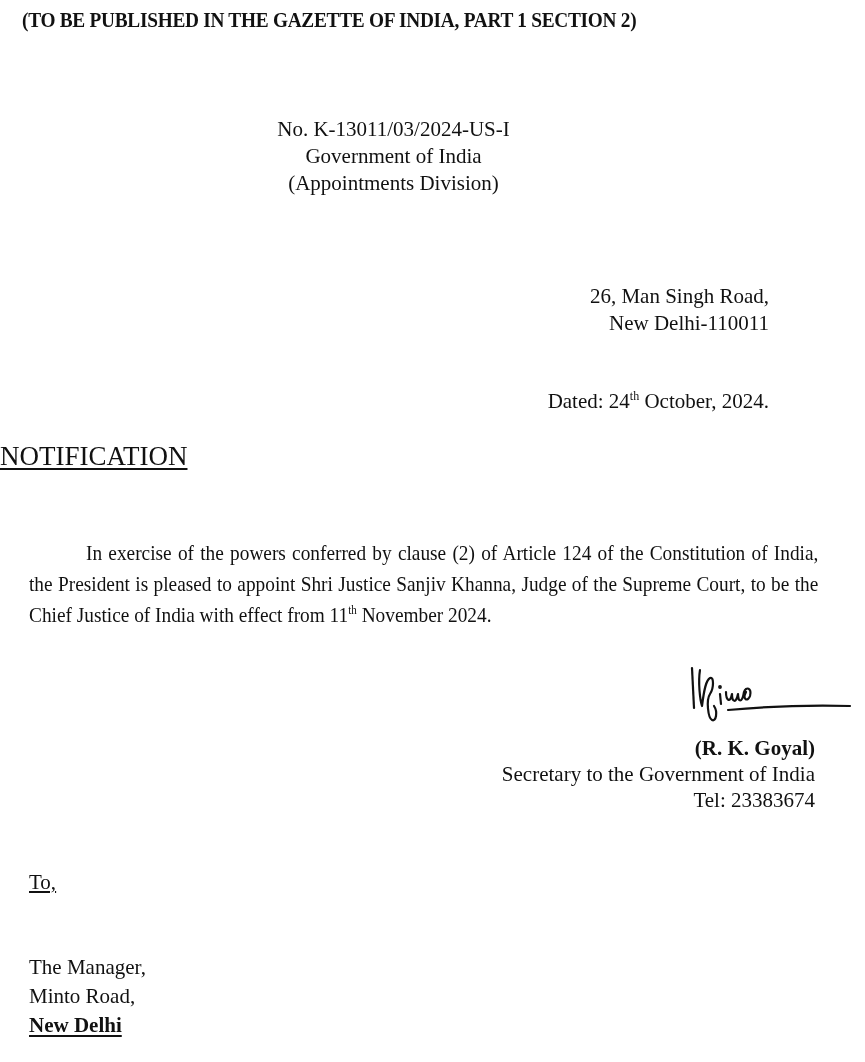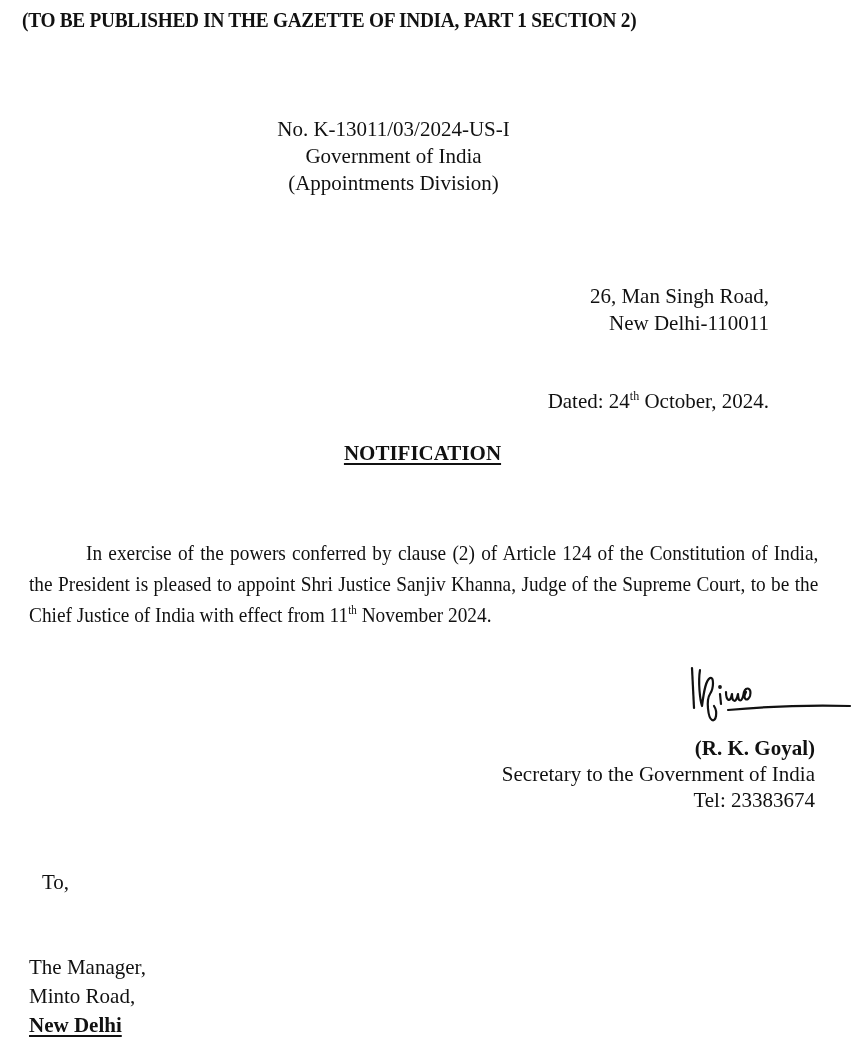--- a/index.html
+++ b/index.html
@@ -16,34 +16,34 @@
   .header-block {
     left: 216px; top: 116px; width: 355px; text-align: center;
     font-size: 21px; line-height: 27px;
   }
   .address {
     right: 96px; top: 283px; text-align: right; font-size: 21px; line-height: 27px;
   }
   .dated { right: 96px; top: 389px; font-size: 21px; white-space: nowrap; }
   sup { font-size: 12px; vertical-align: super; line-height: 0; }
   .notif {
-    left: 0; width: 845px; top: 441px; text-align: center; font-weight: bold;
-    font-size: 21px; text-decoration: underline; text-underline-offset: 3px;
+    left: 0; width: 845px; top: 441px; font-weight: normal;
+    font-size: 27px; text-decoration: underline; text-underline-offset: 3px;
   }
   .body-para {
     left: 29px; top: 538px; width: 790px; font-size: 21px; line-height: 31px;
     text-align: justify; text-indent: 62px; transform: scaleX(0.92); transform-origin: left top;
     width: 858px;
   }
   .signature { left: 680px; top: 660px; width: 175px; height: 70px; }
   .sig-block {
     right: 50px; top: 735px; text-align: right; font-size: 21px; line-height: 26px;
   }
   .sig-name { font-weight: bold; }
-  .to { left: 42px; top: 870px; font-size: 21px; }
+  .to { left: 29px; top: 870px; font-size: 21px; text-decoration: underline; }
   .recipient { left: 29px; top: 953px; font-size: 21px; line-height: 29px; }
   .recipient .city { font-weight: bold; text-decoration: underline; text-underline-offset: 3px; }
 </style>
 </head>
 <body>
 
 <div class="abs gazette">(TO BE PUBLISHED IN THE GAZETTE OF INDIA, PART 1 SECTION 2)</div>
 
 <div class="abs header-block">
   <div>No. K-13011/03/2024-US-I</div>

